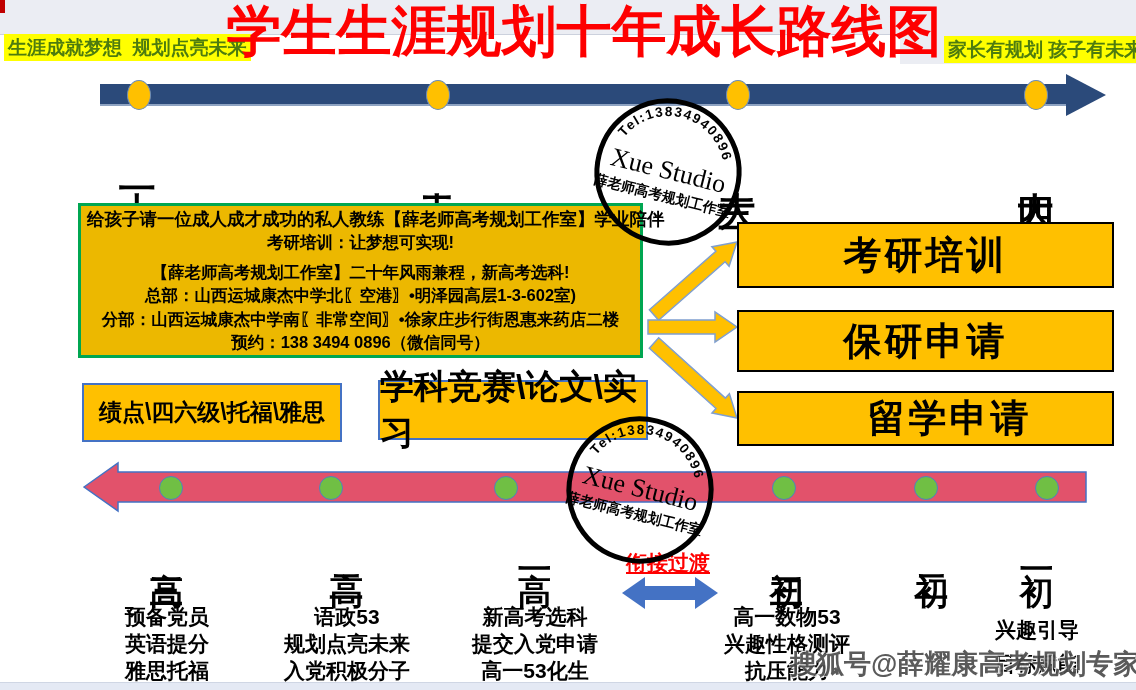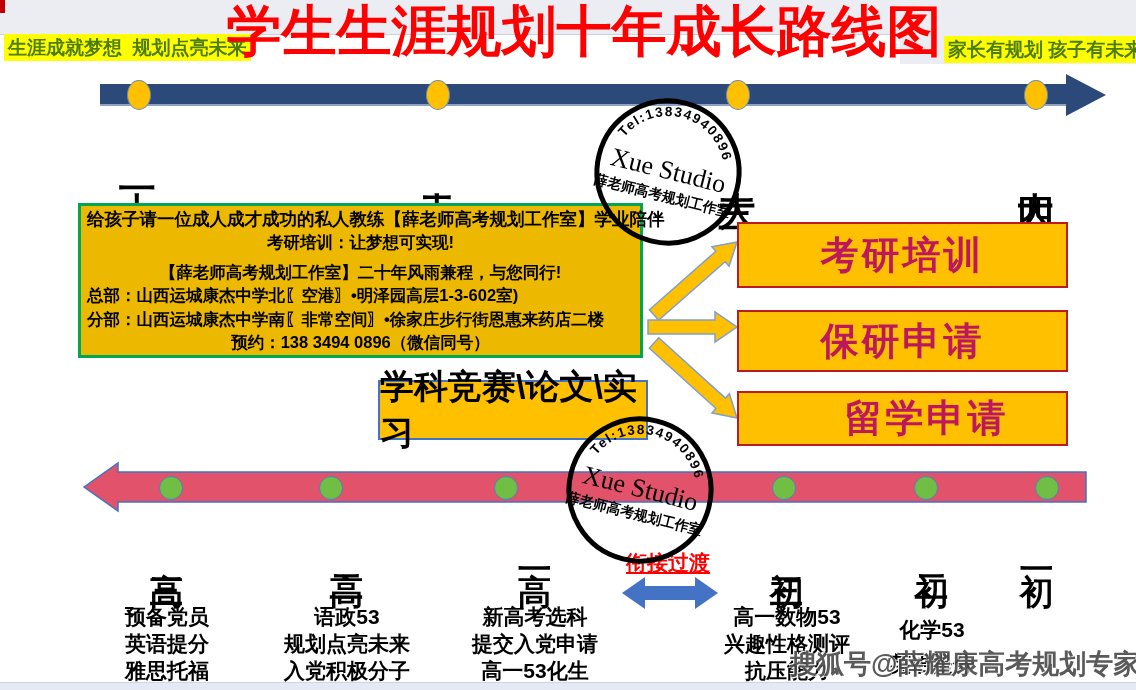--- a/index.html
+++ b/index.html
@@ -27,25 +27,25 @@
   .clabel{top:114px;width:44px;text-align:center;color:#000;font-size:38px;font-weight:700;
           writing-mode:vertical-rl;text-orientation:upright;letter-spacing:7px;line-height:44px;height:110px;}
 
   
   .promo{left:78px;top:203px;width:565px;height:155px;background:#ecb800;border:3px solid #00a651;
          box-sizing:border-box;display:flex;flex-direction:column;justify-content:space-between;
          padding:3px 6px;color:#000;font-weight:700;}
   .promo div{font-size:16.5px;line-height:20px;text-align:center;white-space:nowrap;}
   .promo .l1{font-size:17.5px;}
   .promo .l4{margin-top:6px;}
-  .promo .left{text-align:left;}
-
-  
-  .pbox{left:737px;width:331px;background:#ffc000;border:2px solid #b91c1c;box-sizing:border-box;
-        display:flex;align-items:center;justify-content:center;color:#be185d;
+  .promo .left{text-align:center;}
+
+  
+  .pbox{left:737px;width:377px;background:#ffc000;border:2px solid #000000;box-sizing:border-box;
+        display:flex;align-items:center;justify-content:center;color:#000000;
         font-size:38px;font-weight:800;letter-spacing:3px;}
   .pbox1{top:222px;height:66px;}
   .pbox2{top:310px;height:62px;}
   .pbox3{top:391px;height:55px;padding-left:48px;}
 
   
   .mbox{background:#ffc000;border:2px solid #4472c4;box-sizing:border-box;display:flex;
         align-items:center;justify-content:center;color:#000;font-weight:800;}
   .mbox1{left:82px;top:383px;width:260px;height:59px;font-size:23px;}
   .mbox2{left:378px;top:380px;width:270px;height:60px;font-size:34px;}
@@ -96,36 +96,37 @@
   <div class="abs oval" style="left:726px;"></div>
   <div class="abs oval" style="left:1024px;"></div>
   <div class="abs clabel" style="left:115px;">大一</div>
   <div class="abs clabel" style="left:415px;">大二</div>
   <div class="abs clabel" style="left:715px;">大三</div>
   <div class="abs clabel" style="left:1013px;">大四</div>
 
   <div class="abs promo">
     <div class="l1">给孩子请一位成人成才成功的私人教练【薛老师高考规划工作室】学业陪伴</div>
     <div>考研培训：让梦想可实现!</div>
-    <div class="l4">【薛老师高考规划工作室】二十年风雨兼程，与您同行!</div>
+    <div class="l4">【薛老师高考规划工作室】二十年风雨兼程，新高考选科!</div>
     <div class="left">总部：山西运城康杰中学北〖空港〗•明泽园高层1-3-602室)</div>
     <div class="left">分部：山西运城康杰中学南〖非常空间〗•徐家庄步行街恩惠来药店二楼</div>
     <div>预约：138 3494 0896（微信同号）</div>
   </div>
 
   <svg class="abs" style="left:640px;top:215px;" width="110" height="230" viewBox="0 0 110 230">
     <polygon points="18.6,105.3 85.1,46.8 89.1,51.3 97,27 71.9,31.7 75.9,36.2 9.4,94.7" fill="#ffc000" stroke="#7f9fd0" stroke-width="1.5"></polygon>
     <polygon points="8,105 75,105 75,97 97,112 75,127 75,119 8,119" fill="#ffc000" stroke="#7f9fd0" stroke-width="1.5"></polygon>
     <polygon points="9.3,133.2 76.0,193.5 72.0,198.0 97,203 89.4,178.7 85.4,183.1 18.7,122.8" fill="#ffc000" stroke="#7f9fd0" stroke-width="1.5"></polygon>
   </svg>
 
   <div class="abs pbox pbox1">考研培训</div>
   <div class="abs pbox pbox2">保研申请</div>
   <div class="abs pbox pbox3">留学申请</div>
 
+  <div class="abs mbox mbox1">绩点\四六级\托福\雅思</div>
   <div class="abs mbox mbox2">学科竞赛\论文\实习</div>
 
   <svg class="abs" style="left:80px;top:458px;" width="1010" height="58" viewBox="0 0 1010 58">
     <polygon points="4,29 38,5 38,14 1006,14 1006,44 38,44 38,53" fill="#e2526b" stroke="#4472c4" stroke-width="1.5"></polygon>
   </svg>
   <div class="abs gdot" style="left:159px;"></div>
   <div class="abs gdot" style="left:319px;"></div>
   <div class="abs gdot" style="left:494px;"></div>
   <div class="abs gdot" style="left:772px;"></div>
   <div class="abs gdot" style="left:914px;"></div>
@@ -158,27 +159,27 @@
   <div class="abs gcol" style="left:687px;">
     <div class="glabel">初三</div>
     <div class="gitems">
       <div>高一数物53</div>
       <div>兴趣性格测评</div>
       <div>抗压能力</div>
     </div>
   </div>
   <div class="abs gcol sparse" style="left:832px;">
     <div class="glabel">初二</div>
-    <div class="gitems">
-      <div>化学53</div>
-      <div>英语提分</div>
-    </div>
   </div>
   <div class="abs gcol sparse" style="left:947px;width:180px;">
     <div class="glabel">初一</div>
+    <div class="gitems">
+      <div>兴趣引导</div>
+      <div>目标赋能</div>
+    </div>
   </div>
 
   <div class="abs trans-label">衔接过渡</div>
   <svg class="abs" style="left:618px;top:574px;" width="104" height="38" viewBox="0 0 104 38">
     <polygon points="4,19 27,3 27,12 77,12 77,3 100,19 77,35 77,26 27,26 27,35" fill="#4472c4"></polygon>
   </svg>
 
   <div class="abs watermark">搜狐号@薛耀康高考规划专家</div>
 
   <svg class="abs stamp stamp1" viewBox="0 0 158 158">

